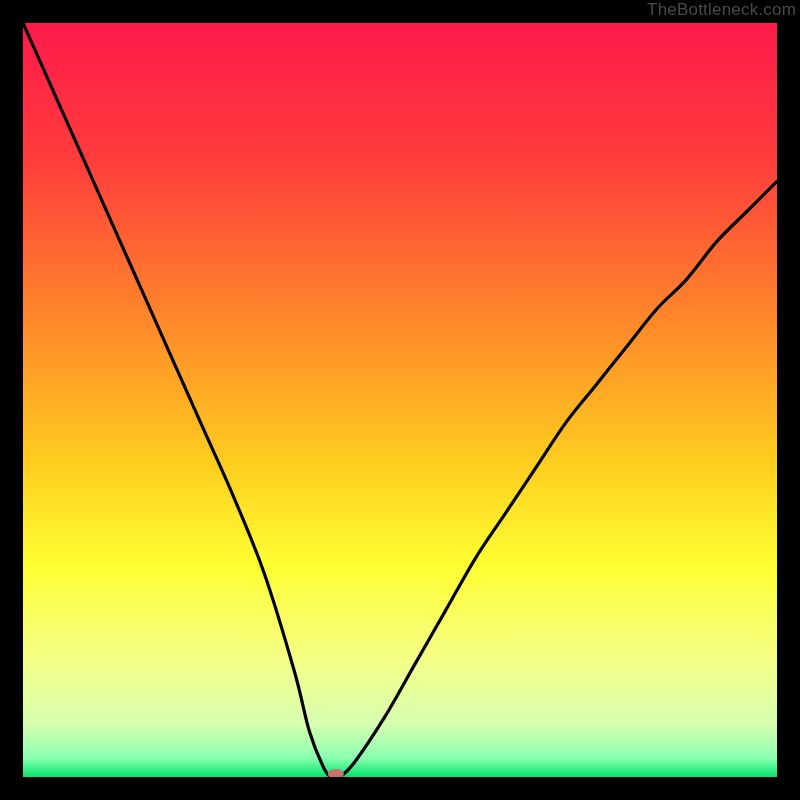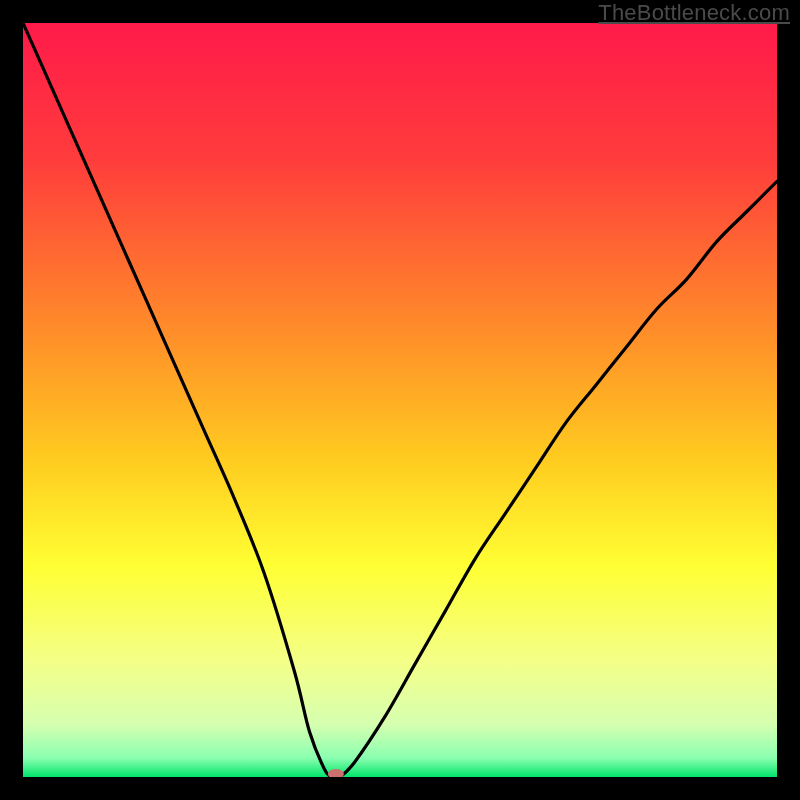--- a/index.html
+++ b/index.html
@@ -22,27 +22,26 @@
   .plot-area {
     position: absolute;
     left: 0;
     top: 0;
     width: 754px;
     height: 754px;
   }
   .watermark {
     position: absolute;
     top: 0px;
-    right: 10px;
+    right: 4px;
     color: #4a4a4a;
-    font-size: 22px;
+    font-size: 17px;
     font-weight: 500;
     letter-spacing: 0.2px;
     z-index: 10;
-    text-decoration: underline;
   }
   svg {
     display: block;
   }
 </style>
 </head>
 <body>
 
 <div class="frame">
   <svg class="plot-area" viewBox="0 0 754 754" preserveAspectRatio="none">

